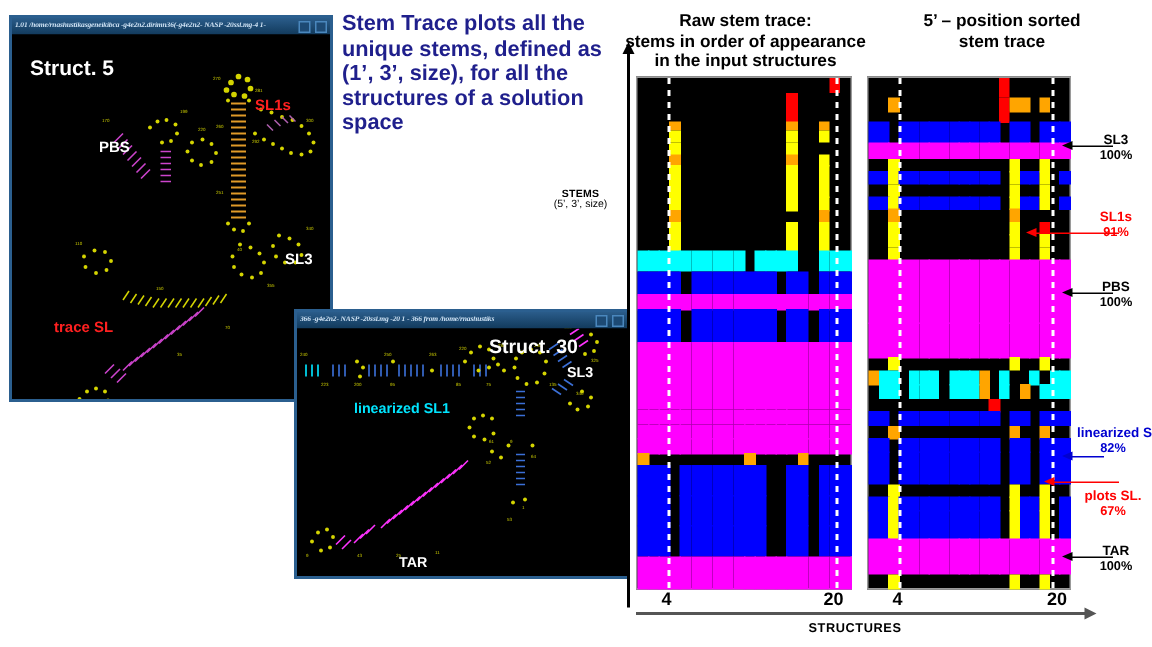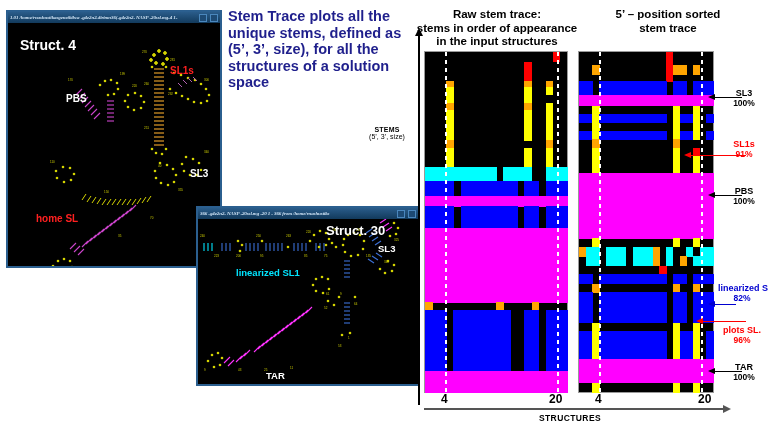--- a/index.html
+++ b/index.html
@@ -63,21 +63,21 @@
   #xaxis{left:424px;top:408px;width:300px;height:2px;background:#555;}
   #xaxis:after{content:"";position:absolute;right:-7px;top:-3px;width:0;height:0;
     border-top:4px solid transparent;border-bottom:4px solid transparent;border-left:8px solid #555;}
   .tick{position:absolute;font-size:12px;font-weight:bold;color:#000;}
   #xaxis-label{position:absolute;left:480px;top:413px;width:180px;text-align:center;
     font-size:8.5px;font-weight:bold;letter-spacing:.4px;color:#000;}
 </style>
 </head>
 <body>
 
-<div class="abs" id="blurb">Stem Trace plots all the unique stems, defined as (5’, 3’, size), for all the structures of a solution space</div>
+<div class="abs" id="blurb">Stem Trace plots all the unique stems, defined as (1’, 3’, size), for all the structures of a solution space</div>
 
 <div class="rna-win" id="win-struct4" style="left:6px;top:10px;width:216px;height:258px;">
   <div class="rna-title">
     <span class="tb-txt">1.01 /home/rnashustikasgeneikibca -g4e2n2.dirimn36(-g4e2n2- NASP -20ssl.mg-4 1-</span>
     <span class="tb-btn"></span>
     <span class="tb-btn"></span>
   </div>
   <div class="rna-canvas">
     <svg width="212" height="245" viewBox="0 0 212 245">
       <g stroke="#d4d400" fill="none" stroke-width="1">
@@ -259,25 +259,25 @@
         <text x="196" y="130">340</text>
           <text x="170" y="168">355</text>
           <text x="42" y="140">110</text>
         <text x="96" y="170">150</text>
           <text x="142" y="196">70</text>
           <text x="60" y="248">12</text>
         <text x="110" y="214">35</text>
           <text x="150" y="144">40</text>
       </g>
     </svg>
-    <span class="lbl" style="left:12px;top:14px;font-size:14px;color:#fff;">Struct. 4</span>
+    <span class="lbl" style="left:12px;top:14px;font-size:14px;color:#fff;">Struct. 5</span>
     <span class="lbl" style="left:162px;top:42px;font-size:10px;color:#ff2020;">SL1s</span>
     <span class="lbl" style="left:58px;top:70px;font-size:10px;color:#ffffff;">PBS</span>
     <span class="lbl" style="left:182px;top:145px;font-size:10px;color:#ffffff;">SL3</span>
-    <span class="lbl" style="left:28px;top:190px;font-size:10px;color:#ff2020;">home SL</span>
+    <span class="lbl" style="left:28px;top:190px;font-size:10px;color:#ff2020;">trace SL</span>
 
   </div>
 </div>
 
 <div class="rna-win" id="win-struct20" style="left:196px;top:206px;width:224px;height:180px;">
   <div class="rna-title">
     <span class="tb-txt">366 -g4e2n2- NASP -20ssl.mg -20 1 - 366 from /home/rnashustiks</span>
     <span class="tb-btn"></span>
     <span class="tb-btn"></span>
   </div>
@@ -1069,21 +1069,21 @@
 <div class="ann-arrow" style="left:708px;top:300.5px;border-right:7px solid #0000d0;"></div>
 <div class="ann" style="left:718px;top:283px;width:48px;color:#0000d0;">
   <div>linearized SL1</div>
   <div class="pct">82%</div>
 </div>
 
 <div class="ann-line" style="left:702px;top:321px;width:44px;background:#ff0000;"></div>
 <div class="ann-arrow" style="left:696px;top:317.5px;border-right:7px solid #ff0000;"></div>
 <div class="ann" style="left:718px;top:325px;width:48px;color:#ff0000;">
   <div>plots SL.</div>
-  <div class="pct">96%</div>
+  <div class="pct">67%</div>
 </div>
 
 <div class="ann-line" style="left:714px;top:371px;width:28px;background:#000;"></div>
 <div class="ann-arrow" style="left:708px;top:367.5px;border-right:7px solid #000;"></div>
 <div class="ann" style="left:722px;top:362px;width:44px;color:#000;">
   <div>TAR</div>
   <div class="pct">100%</div>
 </div>
 
 <div class="abs" id="xaxis"></div>

